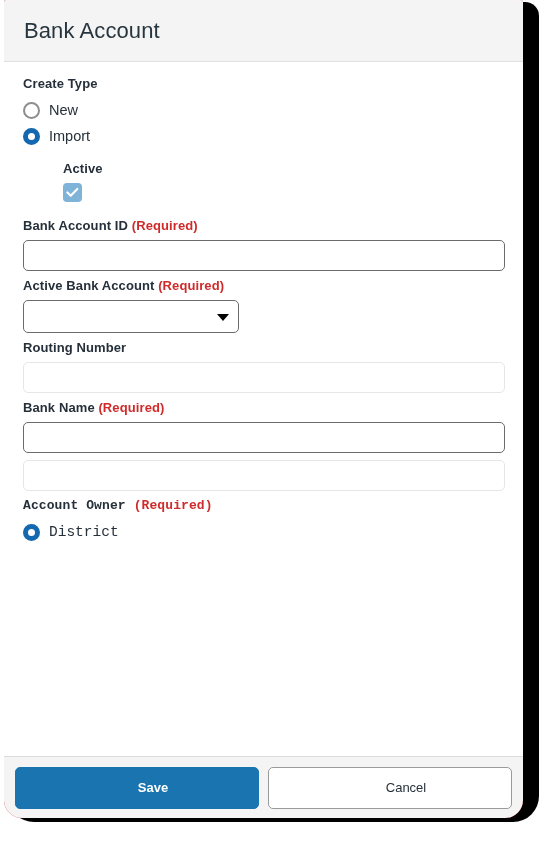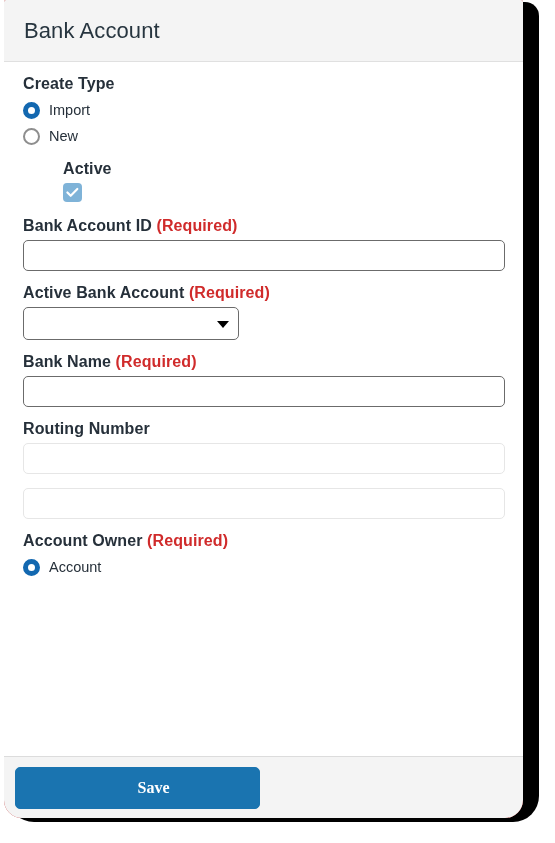--- a/index.html
+++ b/index.html
@@ -65,25 +65,25 @@
 
   
   .card-body {
     flex: 1 1 auto;
     padding: 14px 19px 10px 19px;
     box-sizing: border-box;
     background: #ffffff;
     overflow: hidden;
   }
 
-  .field-group { margin-bottom: 14px; }
+  .field-group { margin-bottom: 7px; }
   .field-group.tight { margin-bottom: 12px; }
 
   .field-label {
-    font-size: 16px;
+    font-size: 13px;
     font-weight: bold;
     color: #26303a;
     margin-bottom: 7px;
     line-height: 15px;
     letter-spacing: 0.1px;
   }
   .req {
     color: #d02b2b;
     font-weight: bold;
   }
@@ -192,22 +192,22 @@
     border-top: 1px solid #dcdcdc;
     display: flex;
     align-items: center;
     padding: 0 11px;
     gap: 9px;
     box-sizing: border-box;
   }
   .btn {
     height: 42px;
     border-radius: 5px;
-    font-family: Liberation Serif, serif;
-    font-size: 16px;
+    font-family: Liberation Sans, sans-serif;
+    font-size: 13px;
     display: flex;
     align-items: center;
     justify-content: center;
     box-sizing: border-box;
     cursor: pointer;
     user-select: none;
     padding-left: 32px;
   }
   .btn-primary {
     width: 245px;
@@ -235,27 +235,27 @@
     <div class="card-header">
       <div class="card-title">Bank Account</div>
     </div>
 
     <div class="card-body">
 
       <div class="field-group tight">
         <div class="field-label">Create Type</div>
 
         <div class="radio-row">
+          <span class="radio-mark"></span>
+          <span class="radio-label">New</span>
+        </div>
+
+        <div class="radio-row">
           <span class="radio-mark checked"></span>
           <span class="radio-label">Import</span>
-        </div>
-
-        <div class="radio-row">
-          <span class="radio-mark"></span>
-          <span class="radio-label">New</span>
         </div>
       </div>
 
       <div class="field-group" style="margin-bottom:16px;margin-left:40px;">
         <div class="field-label">Active</div>
         <div class="checkbox-mark">
           <svg width="13" height="11" viewBox="0 0 13 11">
             <path d="M1.4 5.4 L4.7 8.8 L11.3 1.9" stroke="#ffffff" stroke-width="2.1" fill="none" stroke-linecap="round" stroke-linejoin="round"></path>
           </svg>
         </div>
@@ -277,52 +277,53 @@
         <div class="select-wrap">
           <select class="sel-input">
             <option></option>
           </select>
           <span class="sel-arrow"></span>
         </div>
       </div>
 
       <div class="field-group">
         <div class="field-label">
+          <span>Routing Number</span>
+          <span class="req"></span>
+        </div>
+        <input class="txt-input readonly" type="text" readonly="" value="" placeholder="" style="">
+      </div>
+
+      <div class="field-group">
+        <div class="field-label">
           <span>Bank Name</span>
           <span class="req">(Required)</span>
         </div>
         <input class="txt-input" type="text" value="" placeholder="" style="">
       </div>
 
       <div class="field-group">
-        <div class="field-label">
-          <span>Routing Number</span>
-          <span class="req"></span>
-        </div>
         <input class="txt-input readonly" type="text" readonly="" value="" placeholder="" style="">
       </div>
 
-      <div class="field-group">
-        <input class="txt-input readonly" type="text" readonly="" value="" placeholder="" style="">
-      </div>
-
-
-      <div class="field-group" style="margin-bottom:5px;">
+
+      <div class="field-group" style="margin-bottom:5px;font-family:Liberation Mono, monospace;">
         <div class="field-label">
           <span>Account Owner</span>
           <span class="req">(Required)</span>
         </div>
 
         <div class="radio-row">
           <span class="radio-mark checked"></span>
-          <span class="radio-label">Account</span>
+          <span class="radio-label">District</span>
         </div>
 
       </div>
 
     </div>
 
     <div class="card-footer">
       <div class="btn btn-primary">Save</div>
+      <div class="btn btn-secondary">Cancel</div>
     </div>
 
   </div>
 </div>
 
 </body></html>

